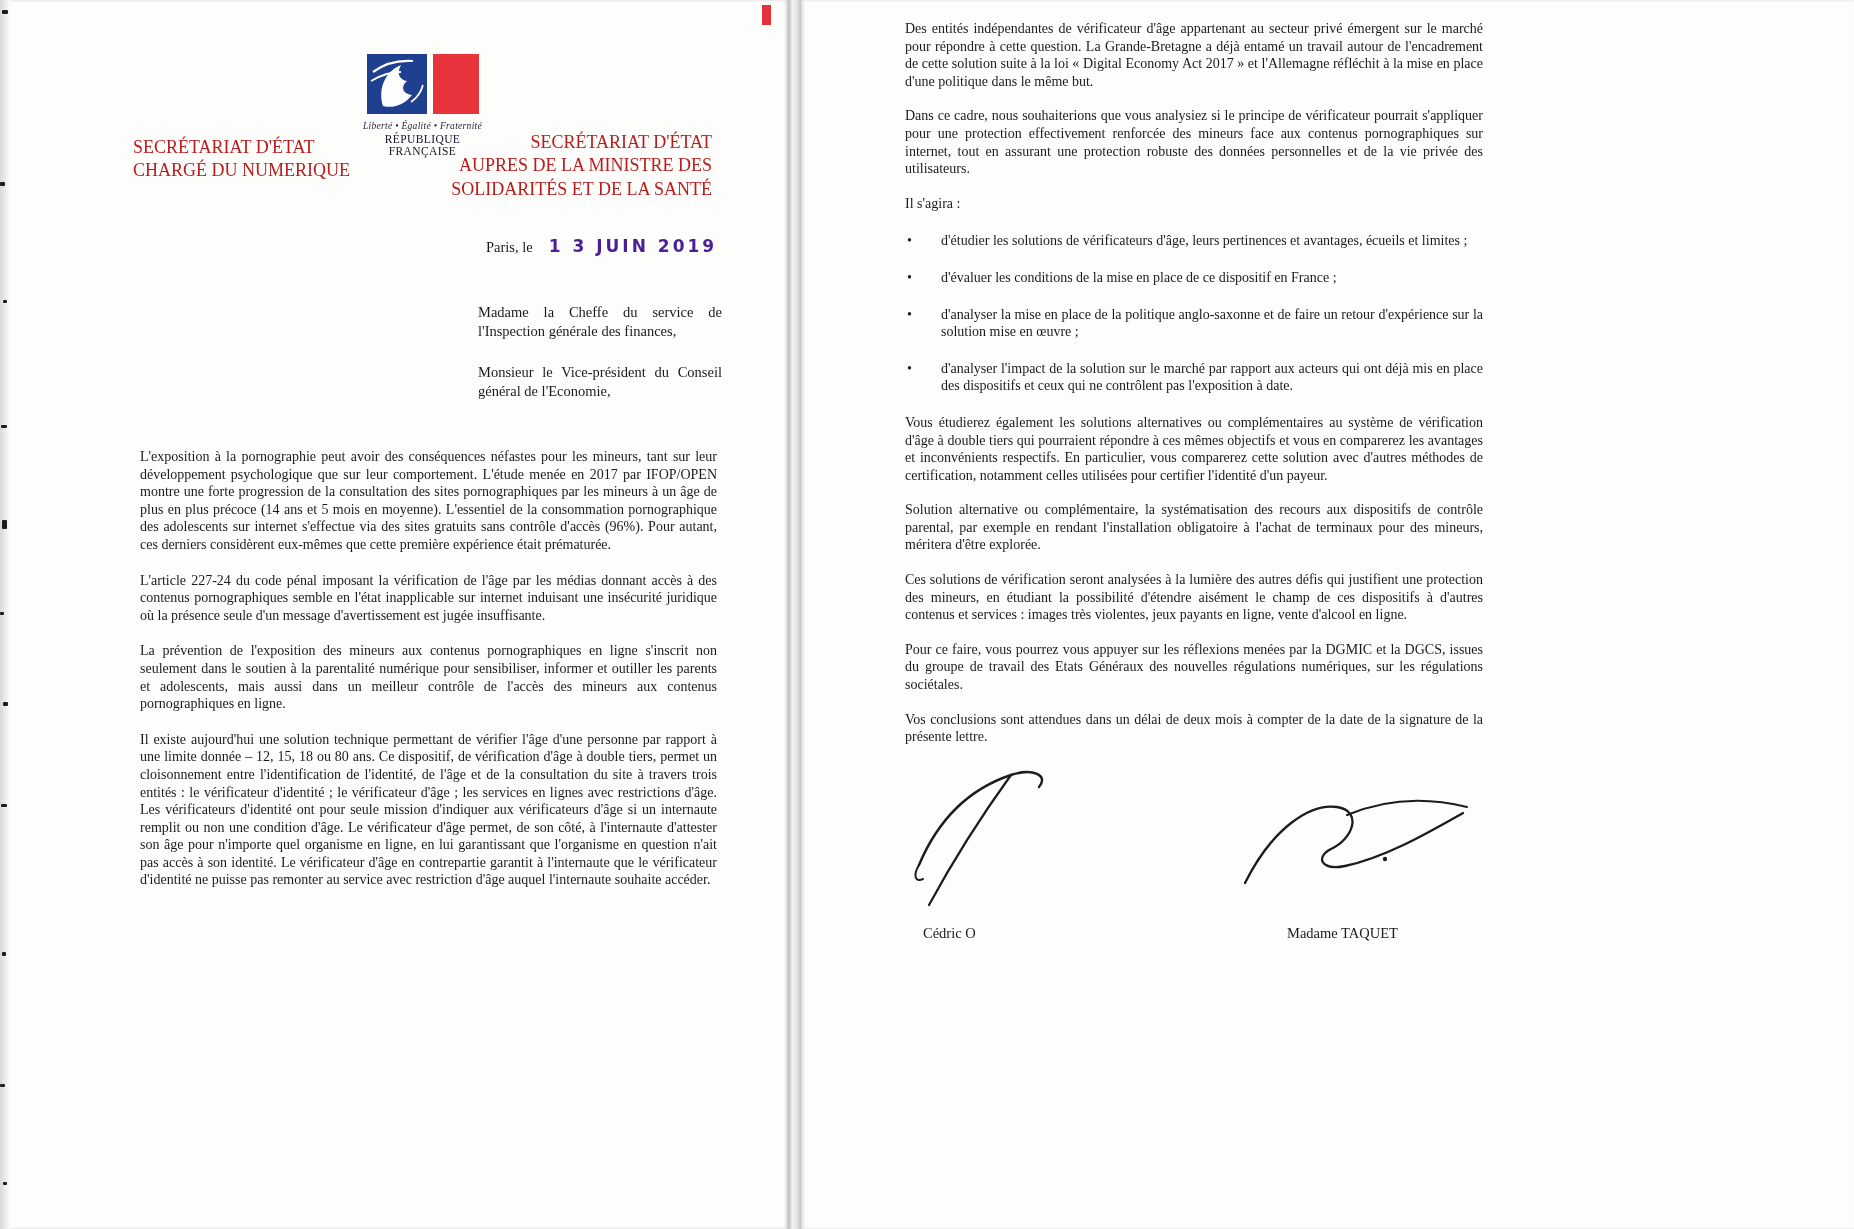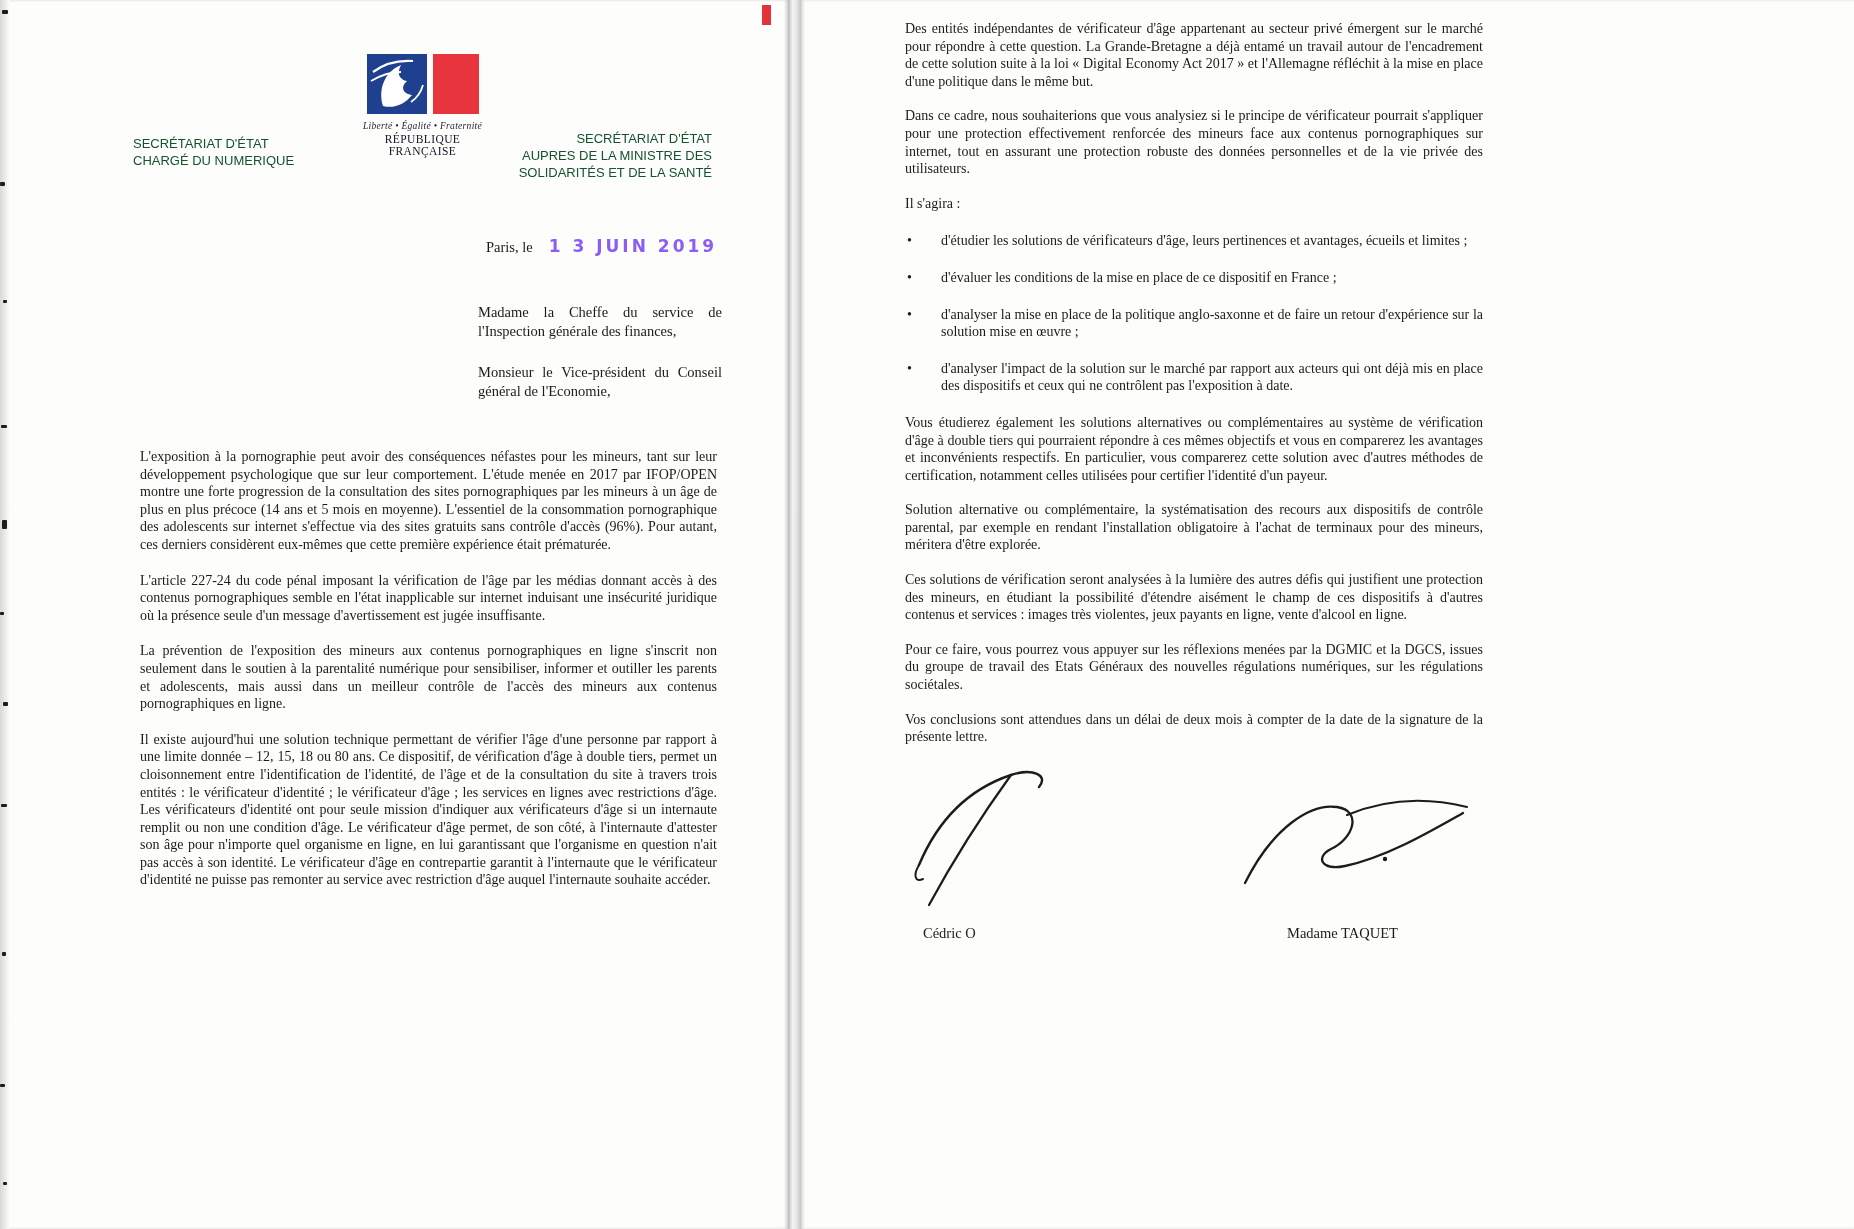--- a/index.html
+++ b/index.html
@@ -8,28 +8,28 @@
   .page{position:absolute;top:0;height:1229px;background:#fdfdfb;}
   .page-left{left:0;width:788px;box-shadow:inset -2px 0 3px rgba(0,0,0,.18);}
   .page-right{left:801px;width:1053px;box-shadow:inset 2px 0 3px rgba(0,0,0,.15);}
   .page-gap{position:absolute;left:788px;top:0;width:13px;height:1229px;
             background:linear-gradient(90deg,#b9b9b9,#f2f2f2 35%,#e6e6e6 65%,#c4c4c4);}
 
   
   .logo{position:absolute;left:360px;top:38px;width:125px;text-align:center;margin-top:16px;}
   .logo-motto{font-size:9.5px;font-style:italic;letter-spacing:.3px;margin-top:3px;color:#23233a;}
   .logo-republic{font-size:11.5px;letter-spacing:.4px;margin-top:2px;color:#14142a;font-variant:small-caps;font-weight:normal;}
-  .hdr{position:absolute;font-family:Liberation Sans, sans-serif;font-size:13px;line-height:1.3;
-       white-space:pre-line;color:#14532d;}
+  .hdr{position:absolute;font-family:Liberation Serif, serif;font-size:18px;line-height:1.3;
+       white-space:pre-line;color:#b91c1c;}
   .hdr-left{left:133px;top:136px;text-align:left;}
   .hdr-right{right:76px;top:131px;text-align:right;}
 
   .dateline{position:absolute;left:486px;top:236px;font-size:14.5px;}
   .stamp{display:inline-block;margin-left:16px;font-family:"DejaVu Sans", sans-serif;
-         font-weight:700;font-size:17px;letter-spacing:3px;color:#8b5cf6;}
+         font-weight:700;font-size:17px;letter-spacing:3px;color:#4c1d95;}
 
   .addressees{position:absolute;left:478px;top:303px;width:244px;font-size:14.5px;line-height:1.3;}
   .addressees p{margin:0 0 22px 0;text-align:justify;}
 
   .letter-body{position:absolute;left:140px;top:448px;width:577px;font-size:14px;line-height:17.6px;}
   .letter-body p{margin:0 0 18px 0;text-align:justify;}
 
   
   .rbody{position:absolute;left:104px;top:20px;width:578px;font-size:14px;line-height:17.6px;}
   .rbody p{margin:0 0 17px 0;text-align:justify;}

